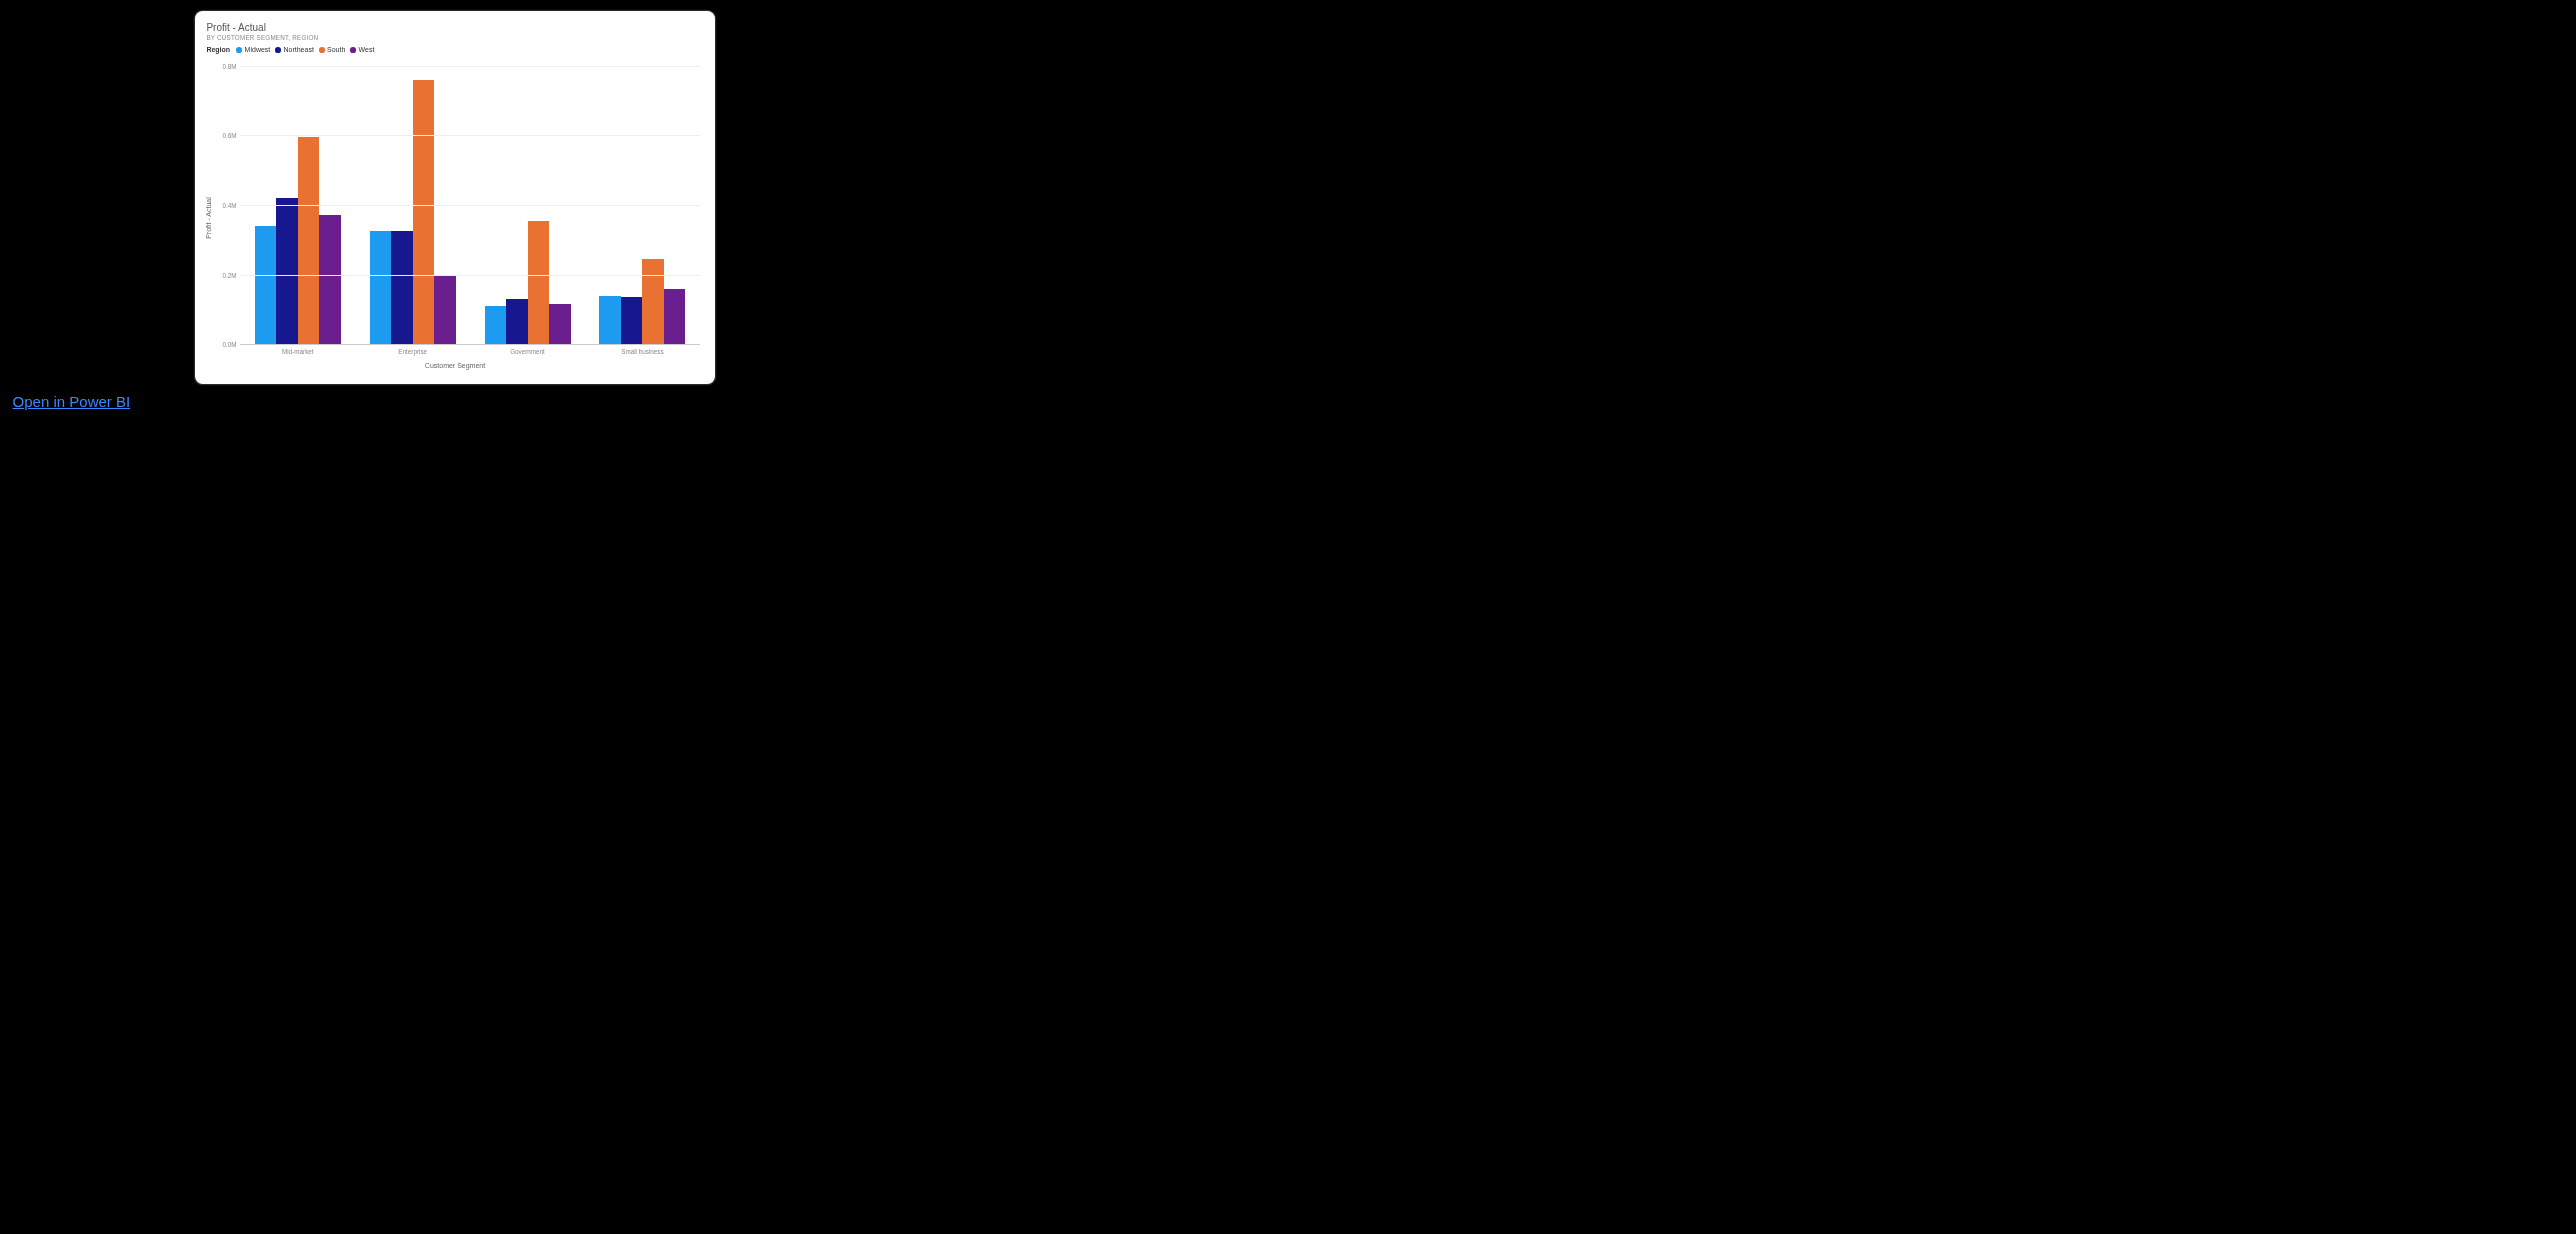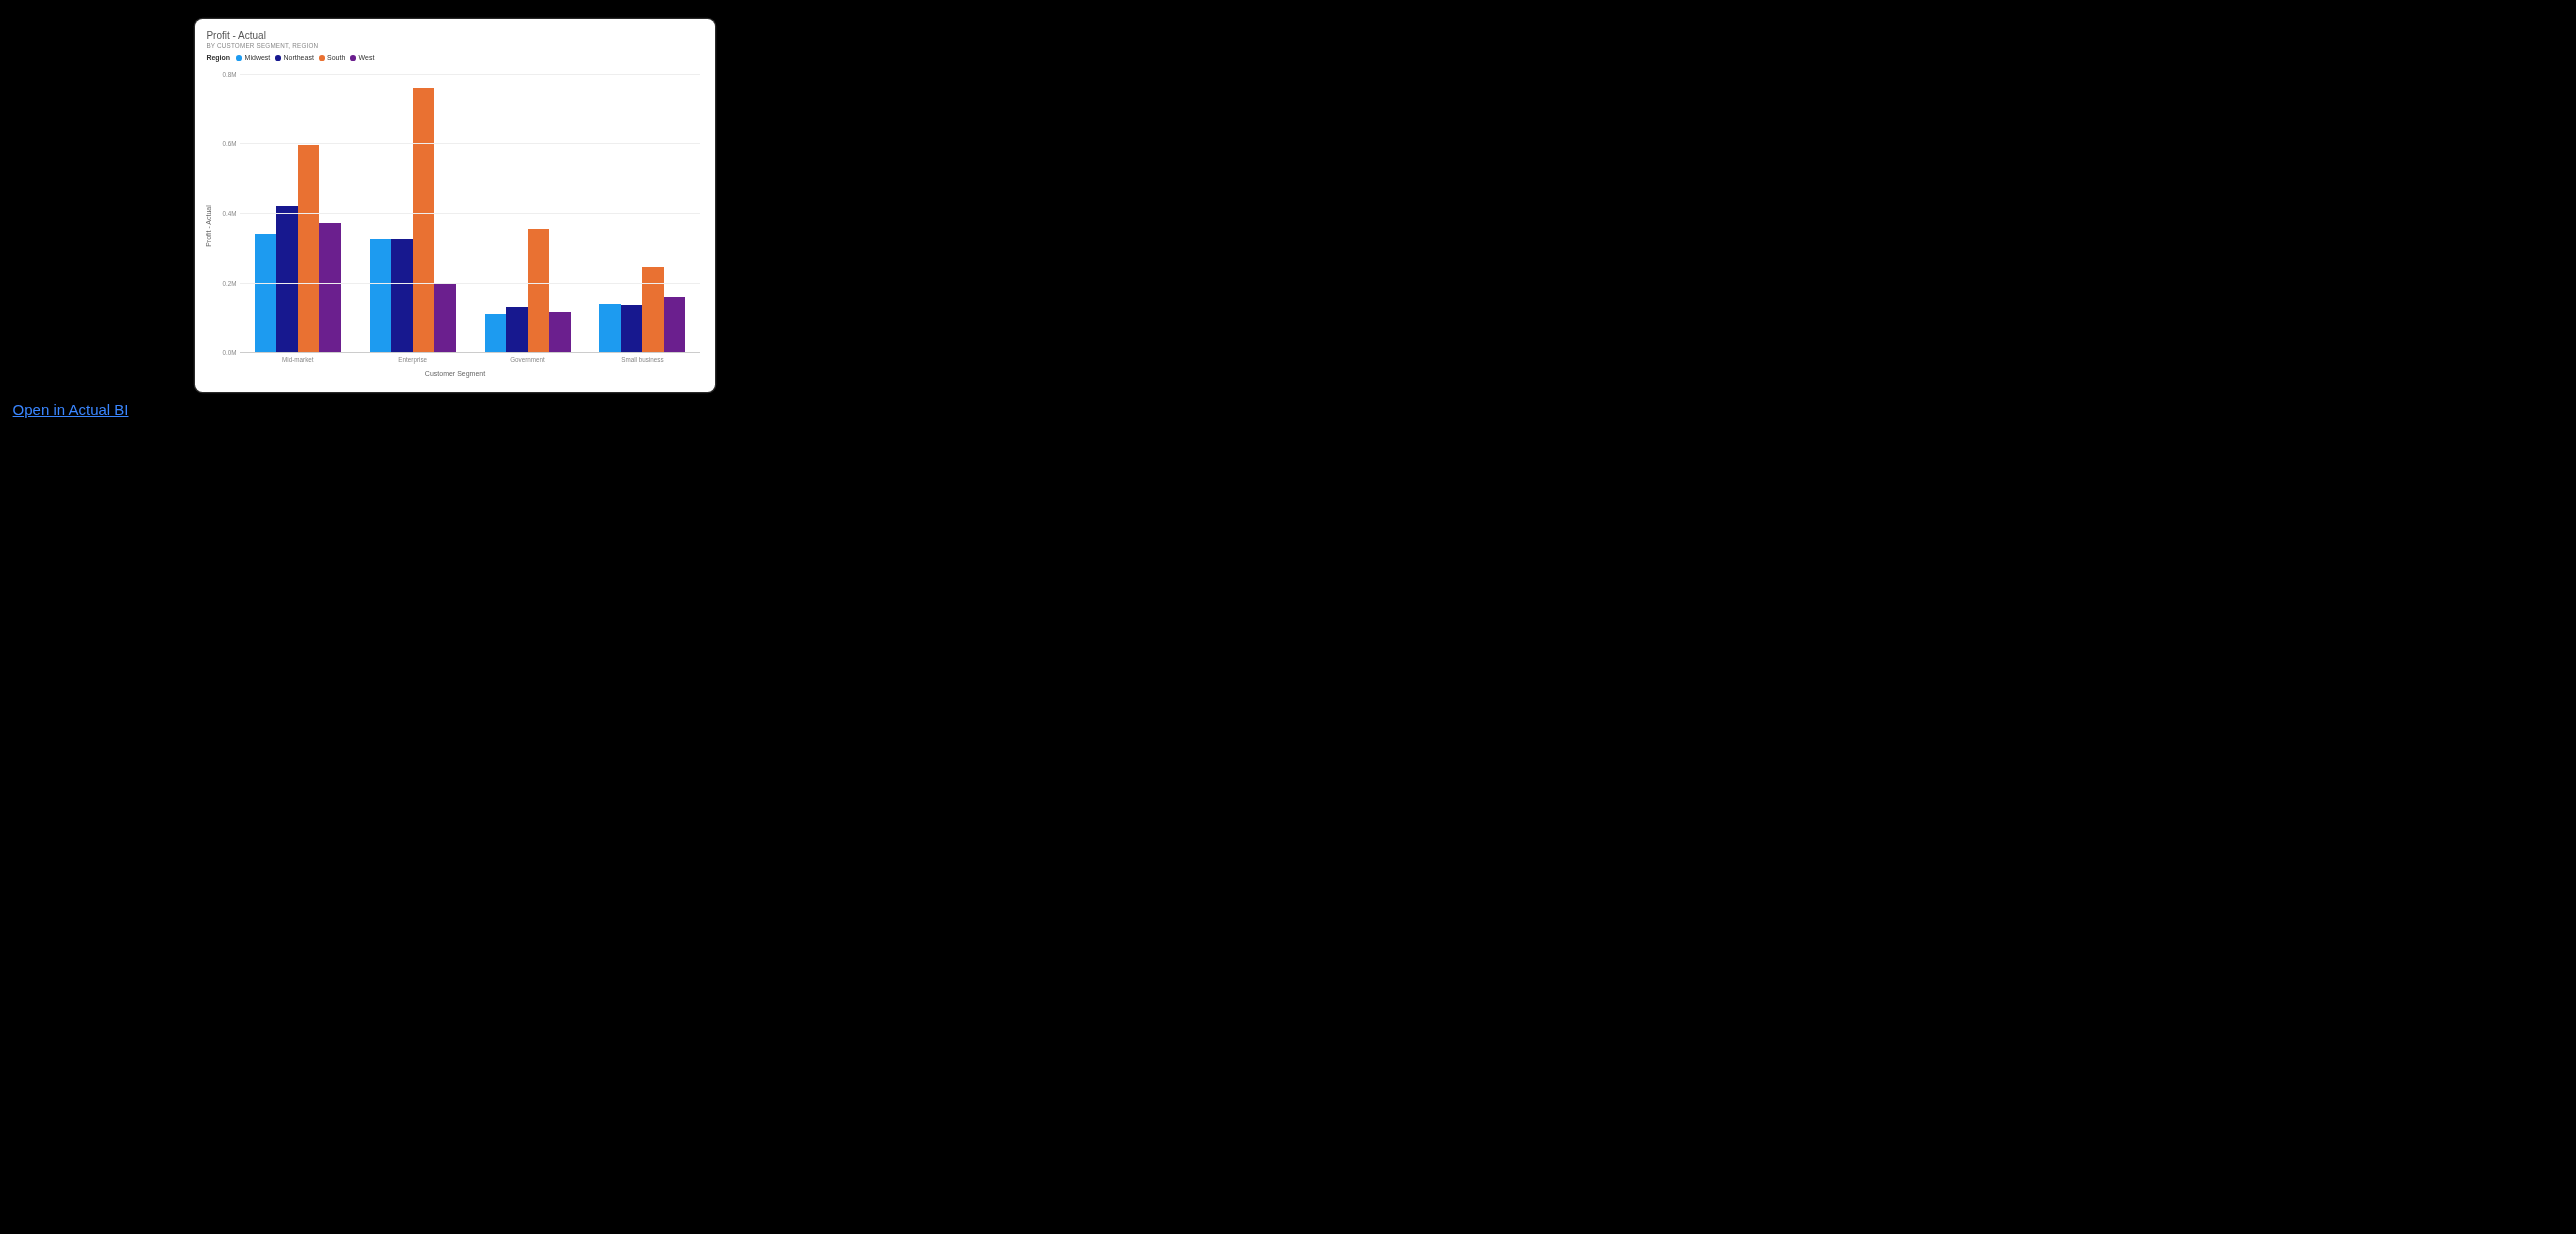--- a/index.html
+++ b/index.html
@@ -8,21 +8,20 @@
     width: 100%;
     height: 100%;
     background: #000;
     font-family: "Segoe UI", Arial, sans-serif;
     color: #333;
   }
   .stage {
     position: relative;
     width: 967px;
     height: 463px;
-    margin-top: 8px;
   }
   .card {
     position: absolute;
     left: 195px;
     top: 11.4px;
     width: 520px;
     height: 373px;
     background: #fff;
     border-radius: 7.6px;
     box-shadow: 0 0 0 1.3px rgba(120,120,120,0.35), 0 3.8px 11.4px rgba(0,0,0,0.6);
@@ -245,16 +244,16 @@
           <div class="ytick" style="top: 50%;">0.4M</div>
           <div class="gridline" style="top: 25%;"></div>
           <div class="ytick" style="top: 25%;">0.6M</div>
           <div class="gridline" style="top: 0%;"></div>
           <div class="ytick" style="top: 0%;">0.8M</div>
         </div>
       <div class="axis-title-x">Customer Segment</div>
     </div>
   </div>
 
-  <a class="open-link">Open in Actual BI</a>
+  <a class="open-link">Open in Power BI</a>
 
 </div>
 
 
 </body></html>

